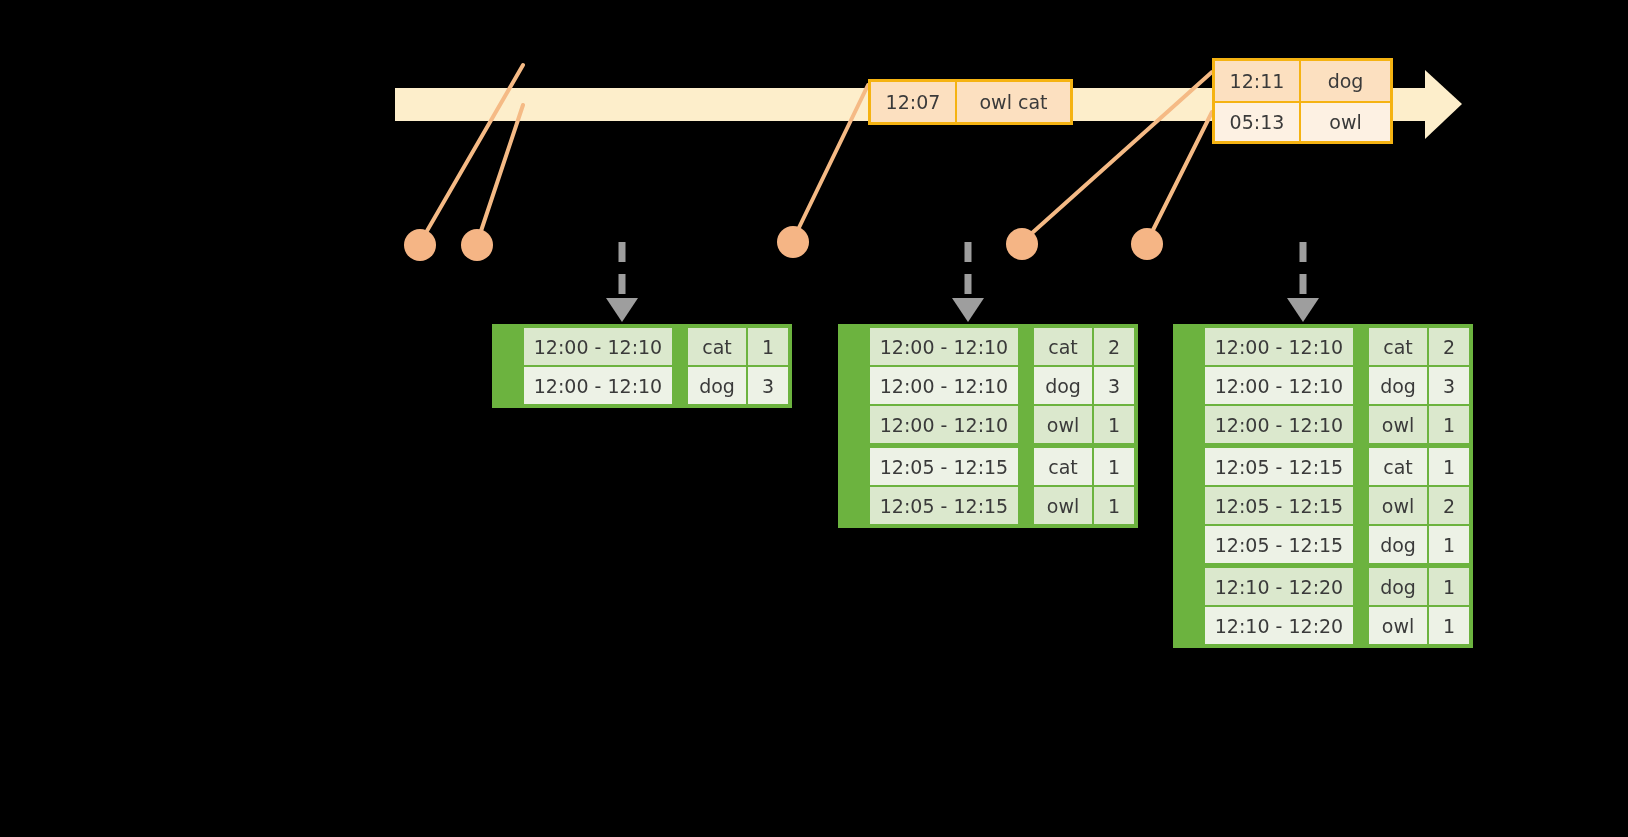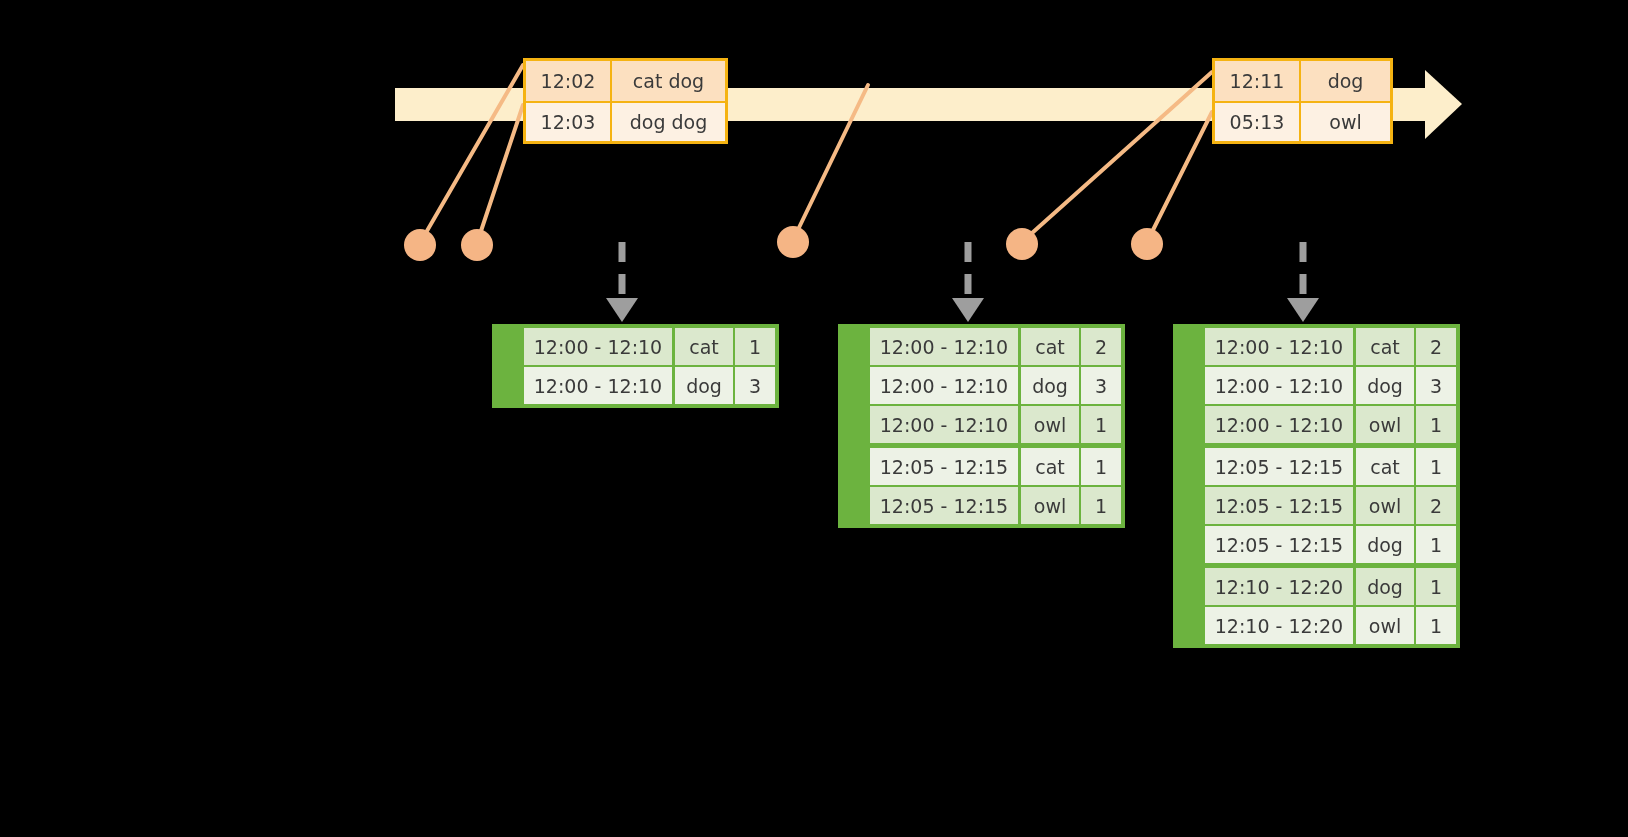--- a/index.html
+++ b/index.html
@@ -85,21 +85,21 @@
   .r-row.grp-sep { margin-top: 5px; }
   .cell {
     display: flex;
     align-items: center;
     justify-content: center;
     font-size: 19px;
     color: #3a3a3a;
     box-sizing: border-box;
   }
   .c-window { width: 148px; }
-  .c-key    { width: 58px;  margin-left: 3px; text-align: center; }
+  .c-key    { width: 58px;  margin-left: 16px; text-align: center; }
   .c-count  { width: 40px;  margin-left: 2px; }
 </style>
 </head>
 <body>
 
 <div id="stage">
 
   <svg id="wire" viewBox="0 0 1628 837" xmlns="http://www.w3.org/2000/svg">
 
     <g>
@@ -128,31 +128,27 @@
       <line x1="968" y1="242" x2="968" y2="300" stroke-dasharray="20,12"></line>
       <line x1="1303" y1="242" x2="1303" y2="300" stroke-dasharray="20,12"></line>
     </g>
     <g fill="#9e9e9e">
       <polygon points="606,298 638,298 622,322"></polygon>
       <polygon points="952,298 984,298 968,322"></polygon>
       <polygon points="1287,298 1319,298 1303,322"></polygon>
     </g>
   </svg>
 
-  <div class="event-box" style="left:523px; top:58px; width:205px;">
+
+  <div class="event-box" style="left:868px; top:79px; width:205px;">
     <div class="event-row shade-a">
-      <div class="ev-time">12:02</div>
-      <div class="ev-words">cat dog</div>
-    </div>
-    <div class="event-row shade-b">
-      <div class="ev-time">12:03</div>
-      <div class="ev-words">dog dog</div>
-    </div>
-  </div>
-
+      <div class="ev-time">12:07</div>
+      <div class="ev-words">owl cat</div>
+    </div>
+  </div>
 
   <div class="event-box" style="left:1212px; top:58px; width:181px;">
     <div class="event-row shade-a">
       <div class="ev-time">12:11</div>
       <div class="ev-words">dog</div>
     </div>
     <div class="event-row shade-b">
       <div class="ev-time">05:13</div>
       <div class="ev-words">owl</div>
     </div>

